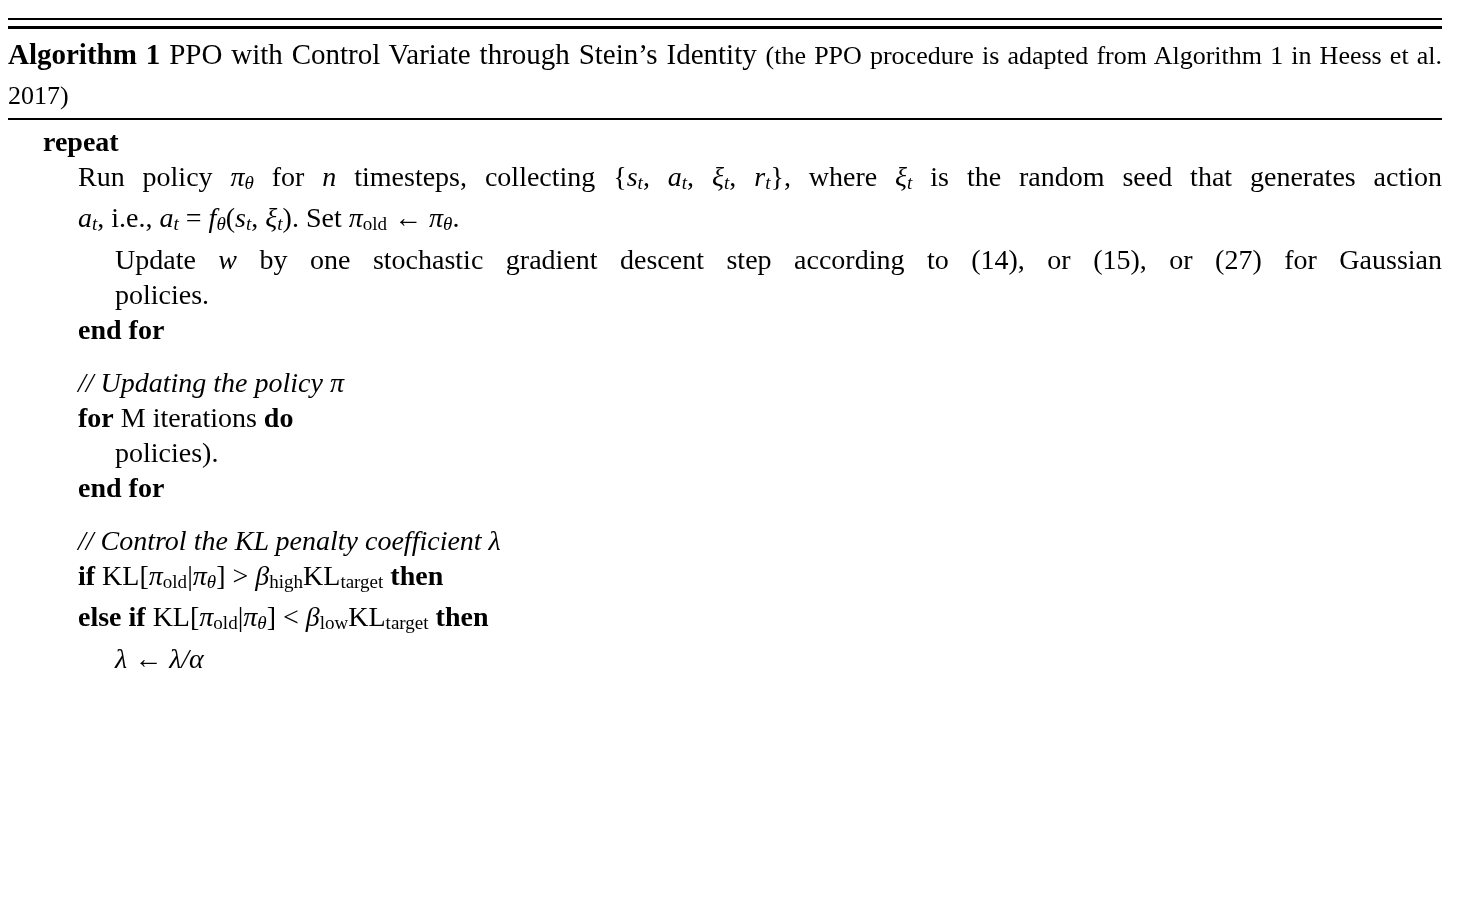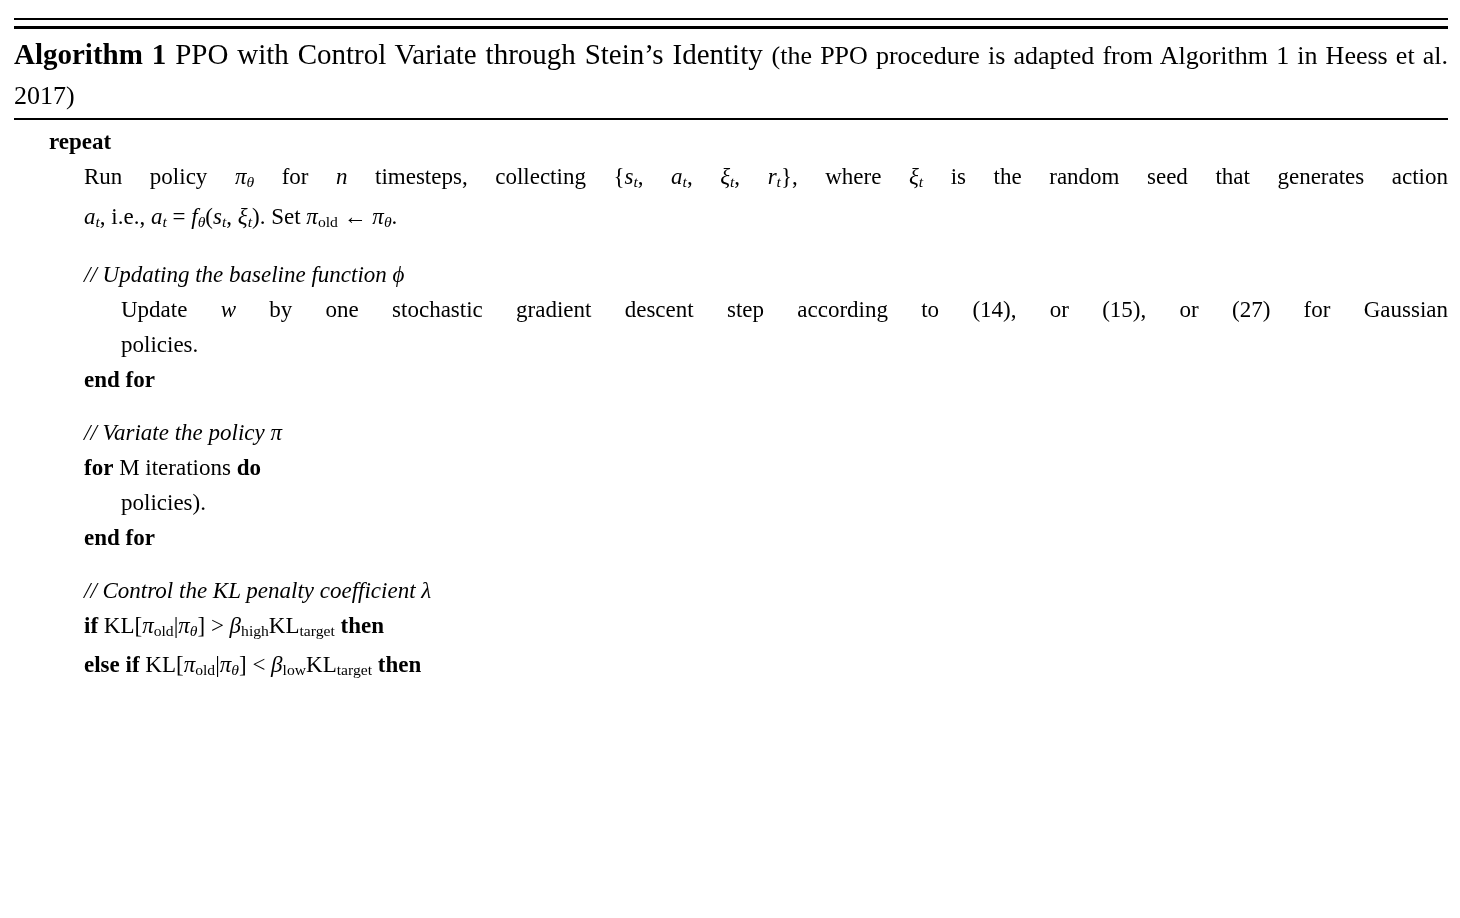--- a/index.html
+++ b/index.html
@@ -5,39 +5,39 @@
   html, body {
     margin: 0; padding: 0;
     width: 1460px; height: 918px;
     background: #ffffff;
     overflow: hidden;
     font-family: "Liberation Serif", "DejaVu Serif", serif;
     color: #000000;
   }
   .figure {
     position: absolute;
-    left: 14px; top: 18px;
+    left: 8px; top: 18px;
     width: 1434px;
   }
   .rule { background: #000000; }
   .rule.thin  { height: 2px; margin-bottom: 6px; }
   .rule.thick { height: 3px; }
   .rule.mid   { height: 2px; }
 
   .caption {
     font-size: 29px;
     line-height: 39px;
     padding: 6px 0 3px 0;
     text-align: justify;
   }
   .cap-label { font-weight: bold; }
   .cap-note  { font-size: 26px; }
 
   .algo-body {
-    font-size: 23px;
+    font-size: 28px;
     line-height: 35px;
     padding: 4px 0 15px 0;
   }
   .line { white-space: normal; }
   .line.gap { margin-top: 18px; }
   .indent-0 { padding-left: 35px; }
   .indent-1 { padding-left: 70px; }
   .indent-2 { padding-left: 107px; }
   .justify { text-align: justify; text-align-last: justify; }
 
@@ -59,26 +59,26 @@
     <span class="cap-title">PPO with Control Variate through Stein’s Identity</span>
     <span class="cap-note">(the PPO procedure is adapted from Algorithm 1 in Heess et al. 2017)</span>
   </div>
 
   <div class="rule mid"></div>
 
   <div class="algo-body" id="algo-body">
       <div class="line indent-0"><span class="r-kw">repeat</span></div>
       <div class="line indent-1 justify"><span class="r-n">Run policy </span><span class="r-m">π</span><span class="r-isub">θ</span><span class="r-n"> for </span><span class="r-m">n</span><span class="r-n"> timesteps, collecting {</span><span class="r-m">s</span><span class="r-isub">t</span><span class="r-n">, </span><span class="r-m">a</span><span class="r-isub">t</span><span class="r-n">, </span><span class="r-m">ξ</span><span class="r-isub">t</span><span class="r-n">, </span><span class="r-m">r</span><span class="r-isub">t</span><span class="r-n">}, where </span><span class="r-m">ξ</span><span class="r-isub">t</span><span class="r-n"> is the random seed that generates action</span></div>
       <div class="line indent-1"><span class="r-m">a</span><span class="r-isub">t</span><span class="r-n">, i.e., </span><span class="r-m">a</span><span class="r-isub">t</span><span class="r-n"> = </span><span class="r-m">f</span><span class="r-isub">θ</span><span class="r-n">(</span><span class="r-m">s</span><span class="r-isub">t</span><span class="r-n">, </span><span class="r-m">ξ</span><span class="r-isub">t</span><span class="r-n">). Set </span><span class="r-m">π</span><span class="r-rsub">old</span><span class="r-n"> ← </span><span class="r-m">π</span><span class="r-isub">θ</span><span class="r-n">.</span></div>
-      <div class="line indent-1 gap"><span class="r-m">// Updating the baseline function ϕ</span></div>
       <div class="line indent-2 justify"><span class="r-n">Update </span><span class="r-m">w</span><span class="r-n"> by one stochastic gradient descent step according to (14), or (15), or (27) for Gaussian</span></div>
       <div class="line indent-2"><span class="r-n">policies.</span></div>
       <div class="line indent-1"><span class="r-kw">end for</span></div>
-      <div class="line indent-1 gap"><span class="r-m">// Variate the policy π</span></div>
+      <div class="line indent-1 gap"><span class="r-m">// Updating the policy π</span></div>
       <div class="line indent-1"><span class="r-kw">for</span><span class="r-n"> M iterations </span><span class="r-kw">do</span></div>
       <div class="line indent-2"><span class="r-n">policies).</span></div>
       <div class="line indent-1"><span class="r-kw">end for</span></div>
       <div class="line indent-1 gap"><span class="r-m">// Control the KL penalty coefficient λ</span></div>
       <div class="line indent-1"><span class="r-kw">if</span><span class="r-n"> KL[</span><span class="r-m">π</span><span class="r-rsub">old</span><span class="r-n">|</span><span class="r-m">π</span><span class="r-isub">θ</span><span class="r-n">] &gt; </span><span class="r-m">β</span><span class="r-rsub">high</span><span class="r-n">KL</span><span class="r-rsub">target</span><span class="r-n"> </span><span class="r-kw">then</span></div>
       <div class="line indent-1"><span class="r-kw">else if</span><span class="r-n"> KL[</span><span class="r-m">π</span><span class="r-rsub">old</span><span class="r-n">|</span><span class="r-m">π</span><span class="r-isub">θ</span><span class="r-n">] &lt; </span><span class="r-m">β</span><span class="r-rsub">low</span><span class="r-n">KL</span><span class="r-rsub">target</span><span class="r-n"> </span><span class="r-kw">then</span></div>
+      <div class="line indent-2"><span class="r-m">λ</span><span class="r-n"> ← </span><span class="r-m">λ/α</span></div>
     </div>
 
 </div>
 
 </body></html>

